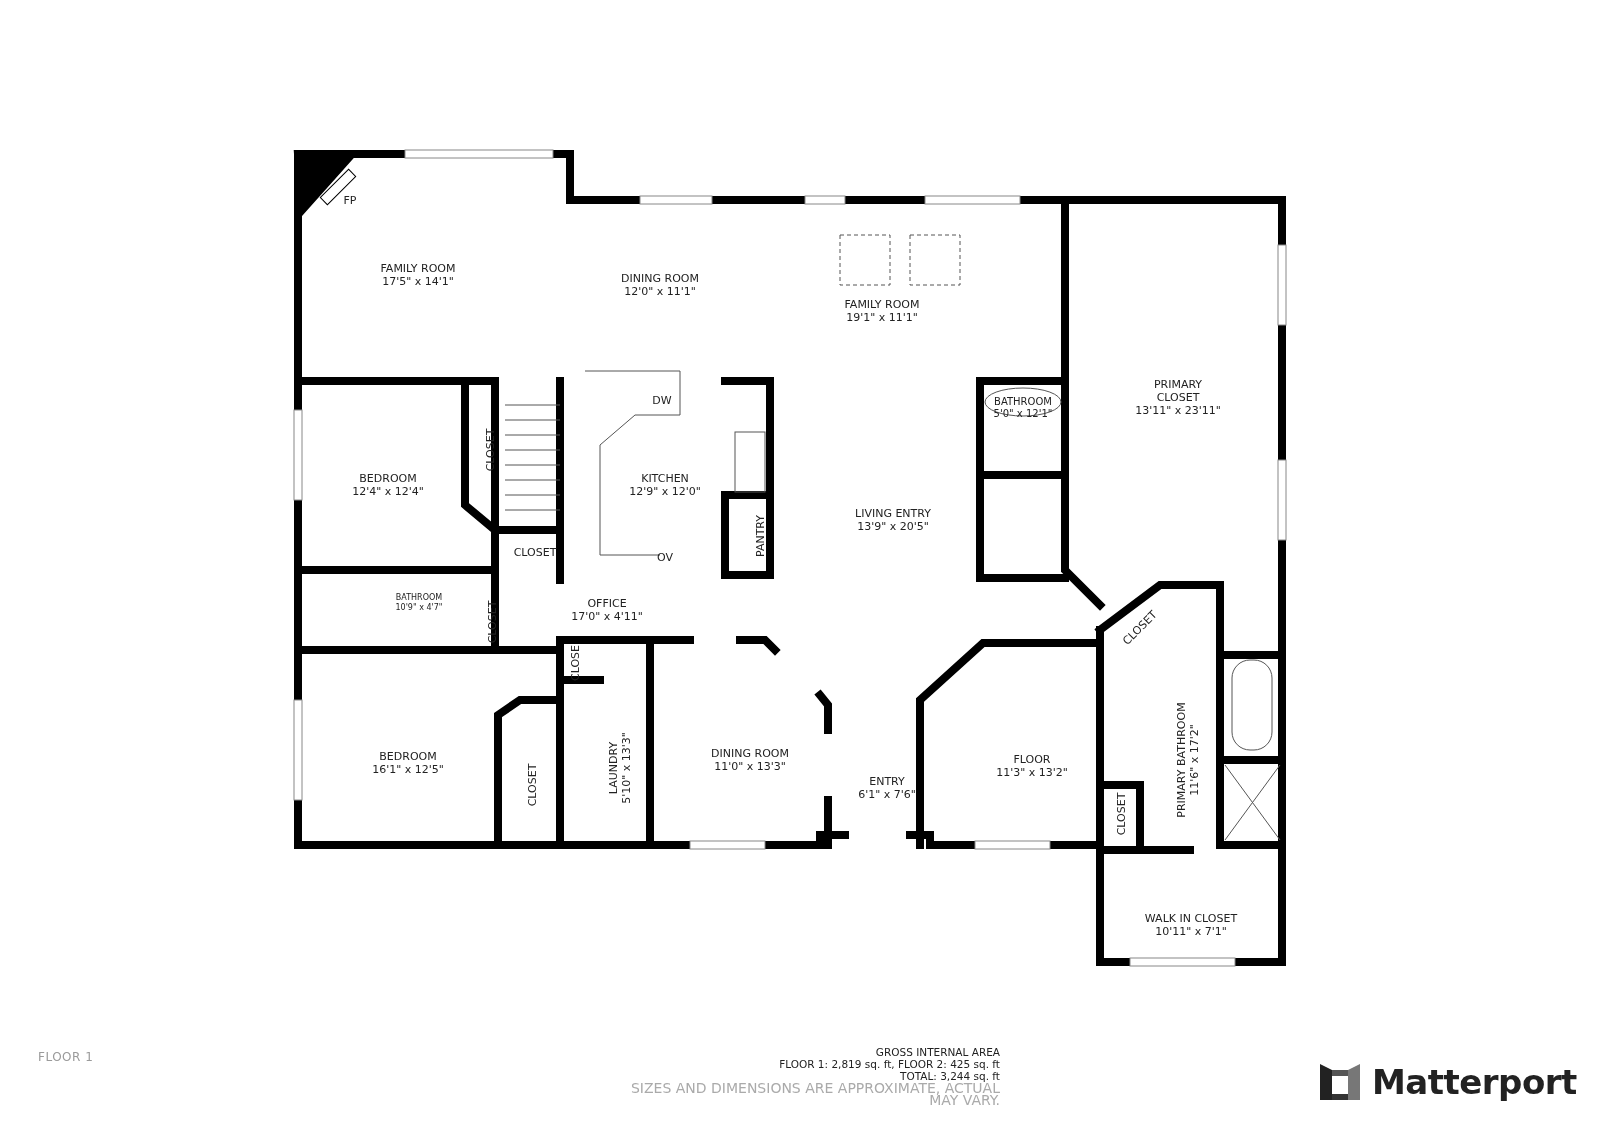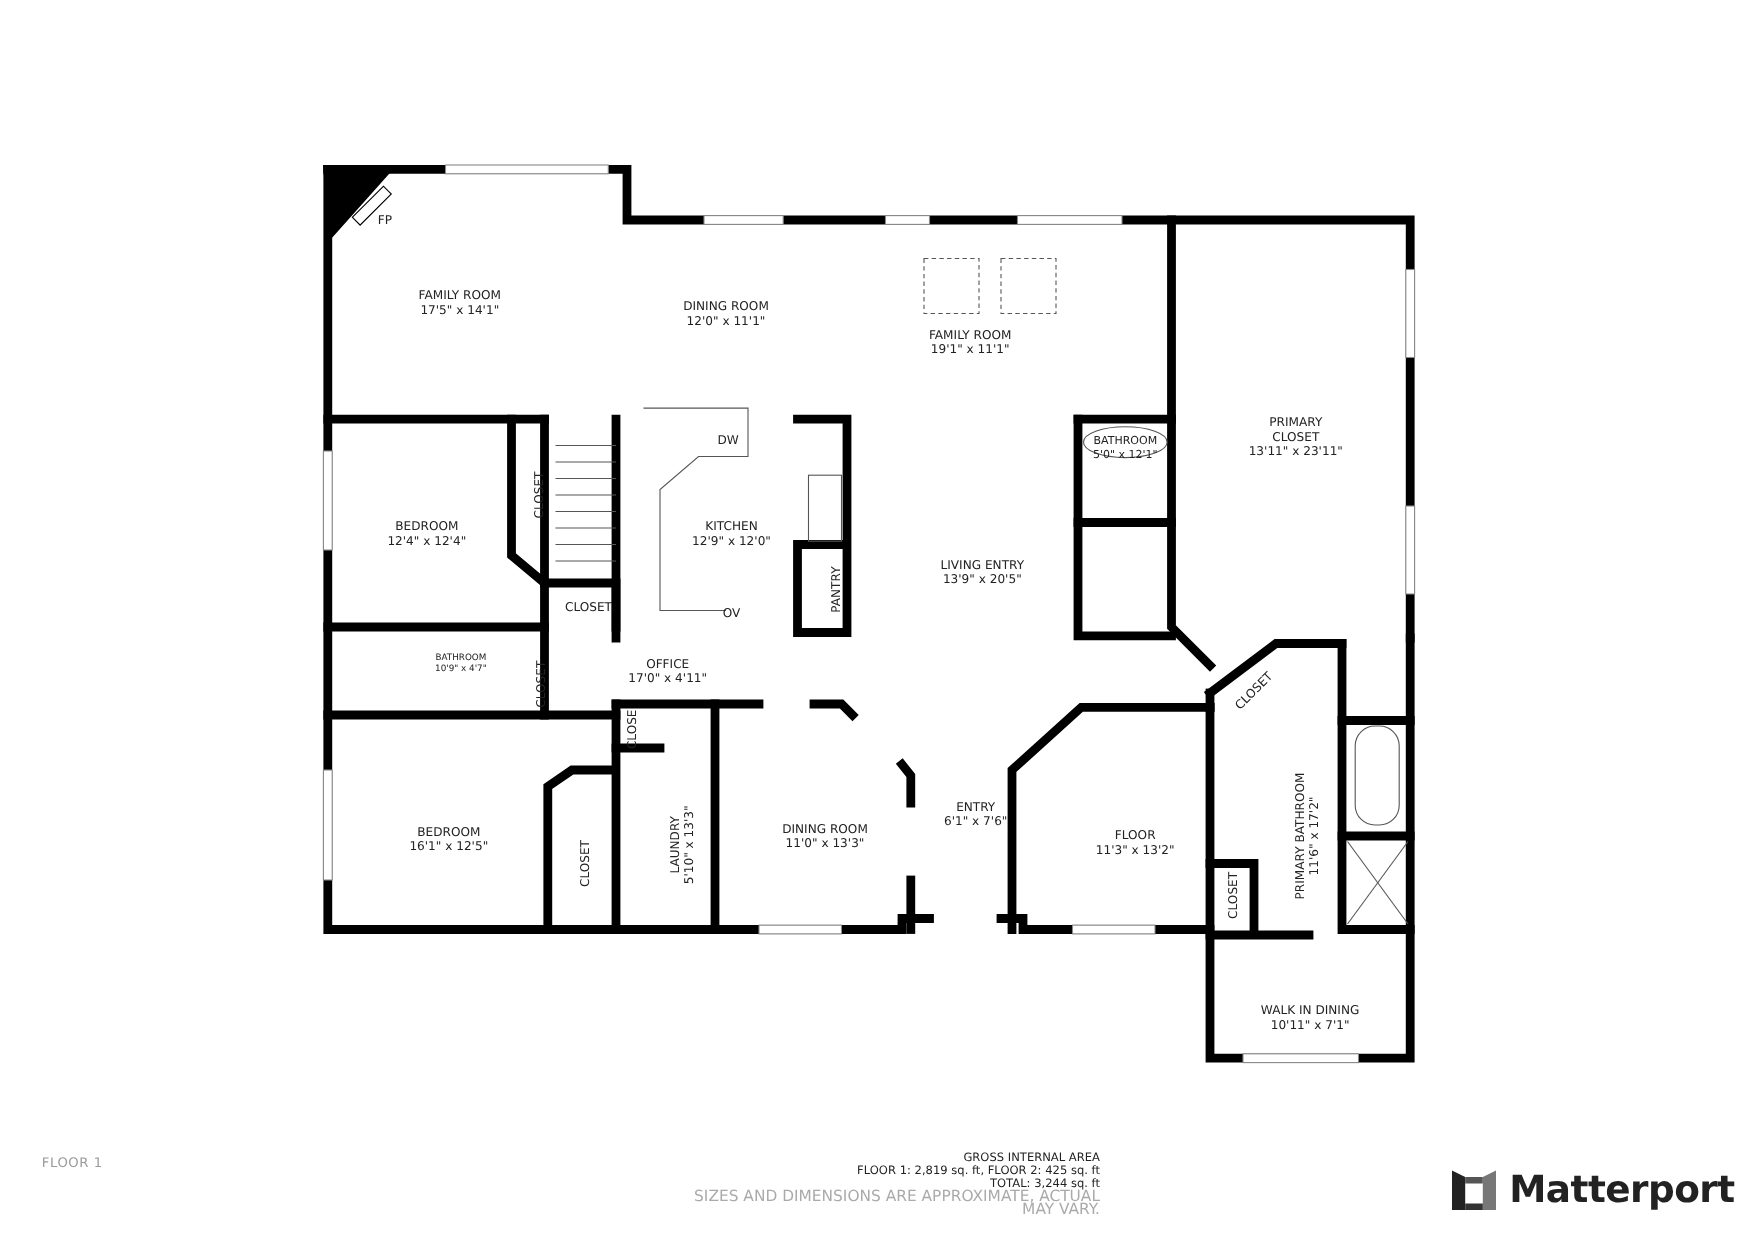--- a/index.html
+++ b/index.html
@@ -149,34 +149,34 @@
     <div>16'1" x 12'5"</div>
   </div>
 <div class="room v" style="left:620px;top:768px">
     <div>LAUNDRY</div>
     <div>5'10" x 13'3"</div>
   </div>
 <div class="room" style="left:750px;top:760px">
     <div>DINING ROOM</div>
     <div>11'0" x 13'3"</div>
   </div>
-<div class="room" style="left:887px;top:740px">
+<div class="room" style="left:887px;top:788px">
     <div>ENTRY</div>
     <div>6'1" x 7'6"</div>
   </div>
 <div class="room" style="left:1032px;top:766px">
     <div>FLOOR</div>
     <div>11'3" x 13'2"</div>
   </div>
 <div class="room v" style="left:1188px;top:760px">
     <div>PRIMARY BATHROOM</div>
     <div>11'6" x 17'2"</div>
   </div>
 <div class="room" style="left:1191px;top:925px">
-    <div>WALK IN DINING</div>
+    <div>WALK IN CLOSET</div>
     <div>10'11" x 7'1"</div>
   </div>
 
 <span class="fixture" style="left:350px;top:200px">FP</span>
 <span class="fixture" style="left:662px;top:400px">DW</span>
 <span class="fixture" style="left:665px;top:557px">OV</span>
 <span class="fixture" style="left:760px;top:536px;transform:translate(-50%,-50%) rotate(-90deg)">PANTRY</span>
 <span class="fixture" style="left:490px;top:450px;transform:translate(-50%,-50%) rotate(-90deg)">CLOSET</span>
 <span class="fixture" style="left:535px;top:552px">CLOSET</span>
 <span class="fixture" style="left:492px;top:622px;transform:translate(-50%,-50%) rotate(-90deg)">CLOSET</span>

